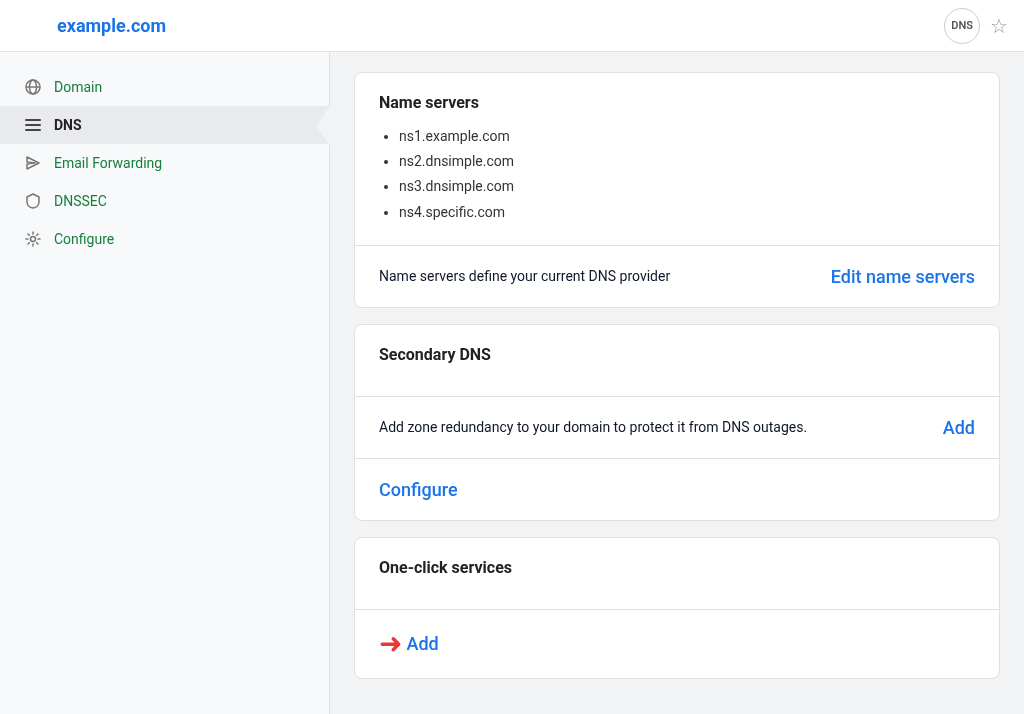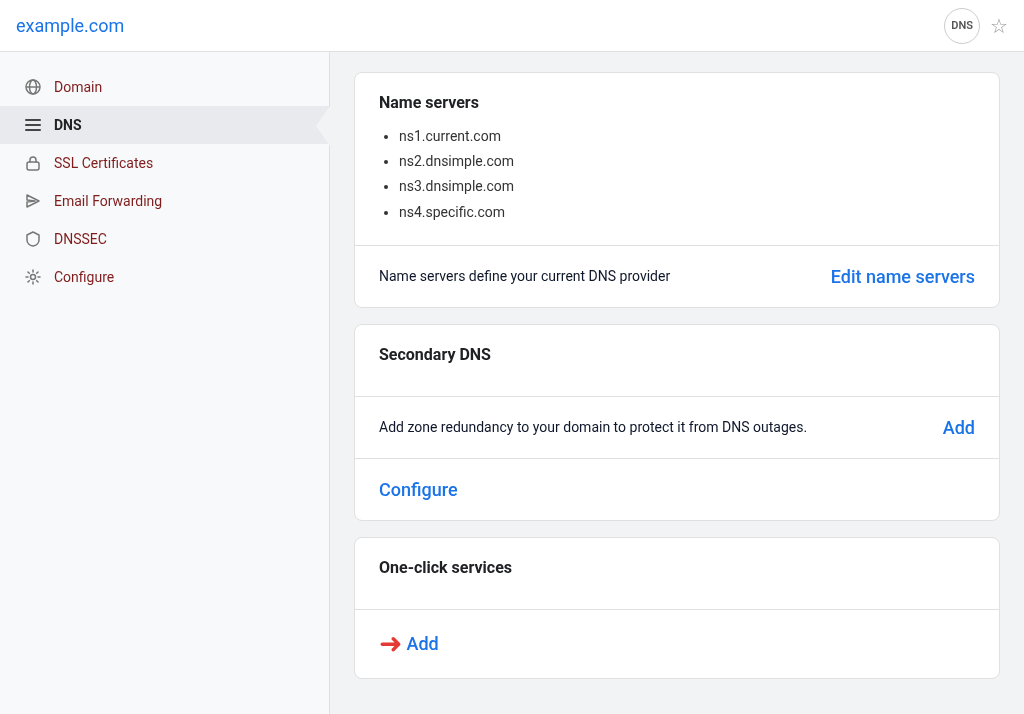--- a/index.html
+++ b/index.html
@@ -17,22 +17,23 @@
       border-bottom: 1px solid #e0e0e0;
       padding: 0 16px;
       height: 52px;
       display: flex;
       align-items: center;
       justify-content: space-between;
     }
     .topbar-title {
       color: #1a73e8;
       font-size: 18px;
-      font-weight: 400;
-      cursor: pointer;
+      font-weight: 700;
+      cursor: pointer;
+      margin-left: 41px;
     }
     .topbar-actions {
       display: flex;
       align-items: center;
       gap: 10px;
     }
     .dns-badge {
       width: 36px;
       height: 36px;
       border-radius: 50%;
@@ -63,21 +64,21 @@
       min-width: 330px;
       background: #f8f9fa;
       padding: 16px 0;
       border-right: 1px solid #e0e0e0;
     }
     .sidebar-item {
       display: flex;
       align-items: center;
       padding: 10px 24px;
       cursor: pointer;
-      color: #7f1d1d;
+      color: #15803d;
       font-size: 14px;
       gap: 12px;
       position: relative;
     }
     .sidebar-item.active {
       background: #e8eaed;
       color: #222;
       font-weight: 700;
     }
     .sidebar-item.active::after {
@@ -199,29 +200,20 @@
       <span class="sidebar-icon">
         <svg width="16" height="14" viewBox="0 0 16 14" fill="none">
           <rect x="0" y="1" width="16" height="2" rx="1" fill="#444"></rect>
           <rect x="0" y="6" width="16" height="2" rx="1" fill="#444"></rect>
           <rect x="0" y="11" width="16" height="2" rx="1" fill="#444"></rect>
         </svg>
       </span>
       <span>DNS</span>
     </div>
 
-    <div class="sidebar-item">
-      <span class="sidebar-icon">
-        <svg width="14" height="16" viewBox="0 0 14 16" fill="none">
-          <rect x="1" y="7" width="12" height="8" rx="2" stroke="#777" stroke-width="1.5"></rect>
-          <path d="M4 7V5a3 3 0 016 0v2" stroke="#777" stroke-width="1.5" stroke-linecap="round"></path>
-        </svg>
-      </span>
-      <span>SSL Certificates</span>
-    </div>
 
     <div class="sidebar-item">
       <span class="sidebar-icon">
         <svg width="16" height="16" viewBox="0 0 16 16" fill="none">
           <path d="M2 2l12 6-12 6V9l8-1-8-1V2z" stroke="#777" stroke-width="1.5" stroke-linejoin="round"></path>
         </svg>
       </span>
       <span>Email Forwarding</span>
     </div>
 
@@ -244,21 +236,21 @@
       <span>Configure</span>
     </div>
   </nav>
 
   <main class="main">
 
     <div class="card">
       <div class="card-section">
         <div class="card-title">Name servers</div>
         <ul class="name-servers-list">
-          <li>ns1.current.com</li>
+          <li>ns1.example.com</li>
           <li>ns2.dnsimple.com</li>
           <li>ns3.dnsimple.com</li>
           <li>ns4.specific.com</li>
         </ul>
       </div>
       <div class="card-section card-row">
         <span class="card-row-text">Name servers define your current DNS provider</span>
         <a class="card-link">Edit name servers</a>
       </div>
     </div>

